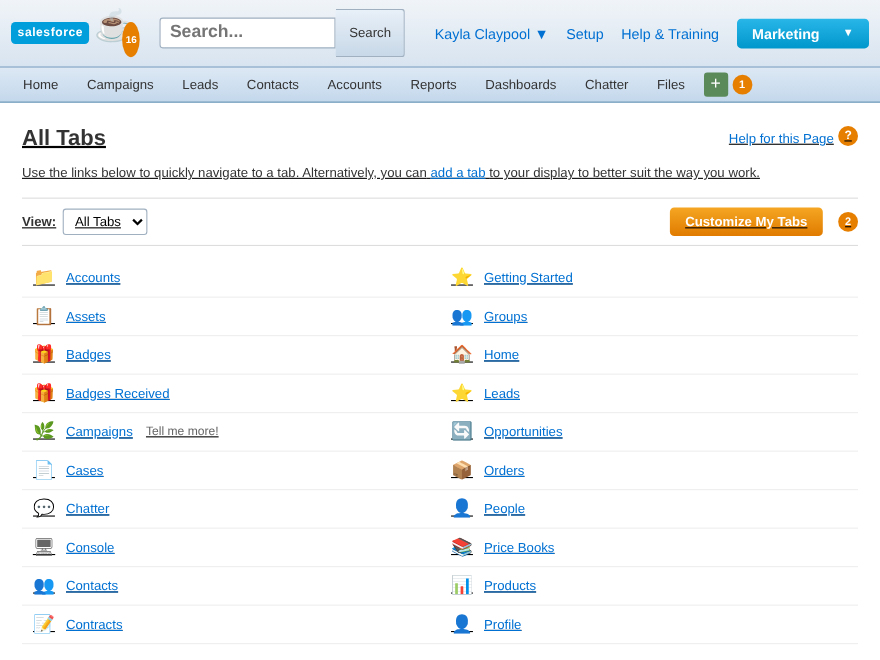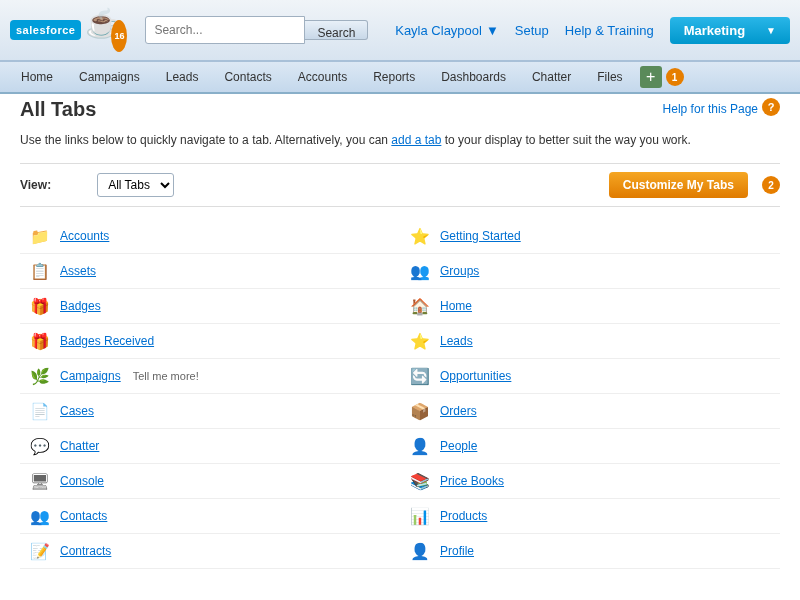--- a/index.html
+++ b/index.html
@@ -55,35 +55,36 @@
     }
     .search-area {
       display: flex;
       align-items: center;
       margin-right: auto;
     }
     .search-input {
       border: 1px solid #a0b0c0;
       border-radius: 3px 0 0 3px;
       padding: 5px 8px;
-      font-size: 12px;
+      font-size: 16px;
       width: 160px;
       height: 28px;
       background: white;
       outline: none;
+      font-weight: bold;
     }
     .search-btn {
       background: linear-gradient(180deg, #e8f0f8 0%, #c8d8e8 100%);
       border: 1px solid #a0b0c0;
       border-left: none;
       border-radius: 0 3px 3px 0;
       padding: 5px 12px;
       font-size: 12px;
       cursor: pointer;
-      height: 20px;
+      height: 44px;
       color: #333;
     }
     .header-nav {
       display: flex;
       align-items: center;
       gap: 16px;
       font-size: 13px;
     }
     .user-name {
       color: #0070d2;
@@ -151,23 +152,24 @@
       height: 18px;
       display: flex;
       align-items: center;
       justify-content: center;
       margin-left: 4px;
     }
 
     
     .main-content {
       background: white;
-      padding: 4px 20px;
+      padding: 21px 20px;
       height: calc(600px - 62px - 32px);
       overflow-y: auto;
+      text-decoration: underline;
     }
 
     .page-header {
       display: flex;
       justify-content: space-between;
       align-items: flex-start;
       margin-bottom: 10px;
     }
     .page-title {
       font-size: 20px;
@@ -361,21 +363,21 @@
     </div>
   </div>
 
   <p class="description">
     <span>Use the links below to quickly navigate to a tab. Alternatively, you can</span>
     <span class="desc-link">add a tab</span>
     <span>to your display to better suit the way you work.</span>
   </p>
 
   <div class="view-row">
-    <div style="display:flex;align-items:center;gap:40px;">
+    <div style="display:flex;align-items:center;">
       <span class="view-label">View:</span>
       <select class="view-select">
         <option>All Tabs</option>
       </select>
     </div>
     <div class="view-right">
       <button class="customize-btn">Customize My Tabs</button>
       <div class="badge-2">2</div>
     </div>
   </div>

